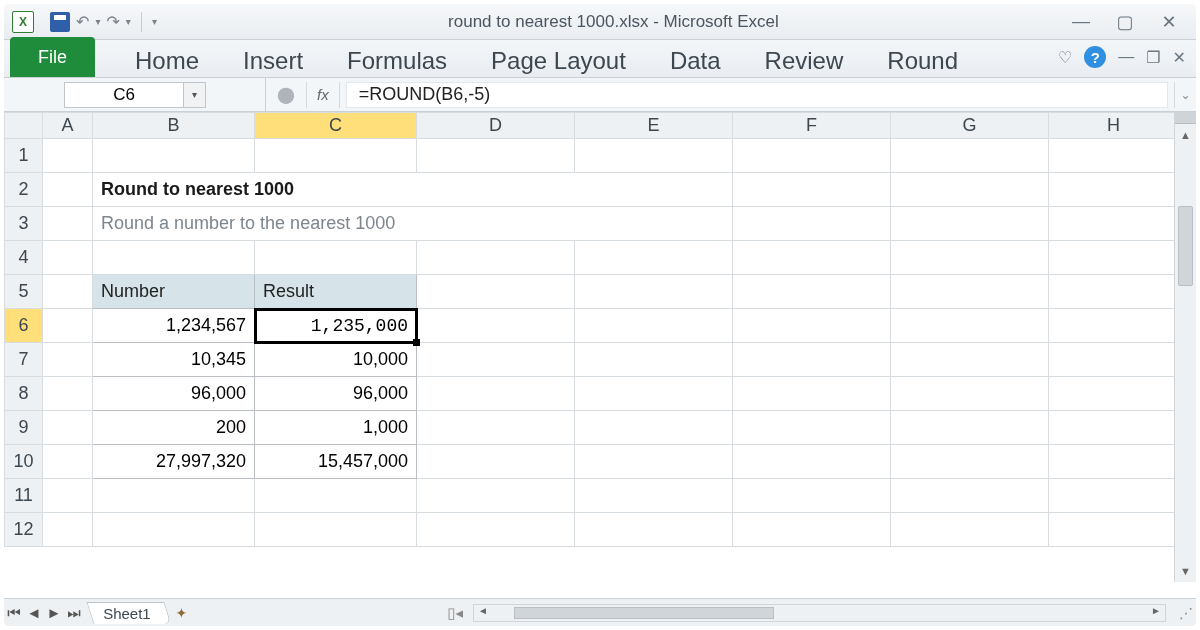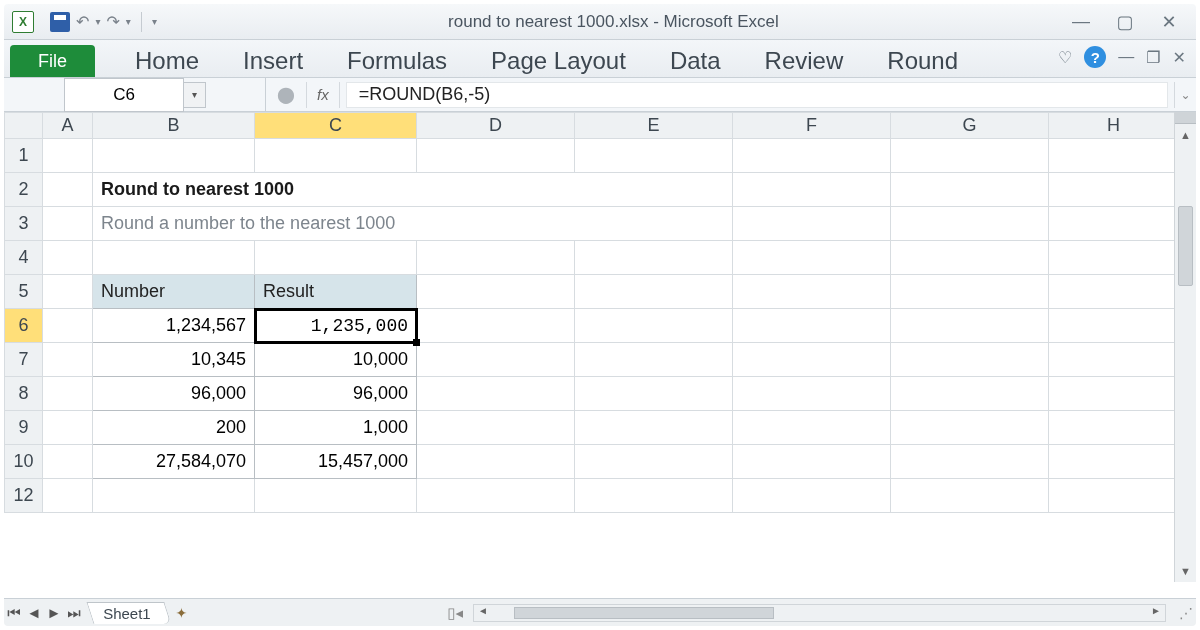--- a/index.html
+++ b/index.html
@@ -14,30 +14,30 @@
   .win-btn { width:22px; height:16px; display:flex; align-items:center; justify-content:center; color:#6b7781; font-size:18px; cursor:default;}
   .excel-icon { width:22px; height:22px; border:1px solid #2f7d32; display:flex; align-items:center; justify-content:center; font-size:12px; font-weight:bold; color:#2f7d32; background:#fff; border-radius:2px; }
   .save-icon { width:20px; height:20px; background:#2f5fa8; border-radius:2px; position:relative;}
   .save-icon::after{content:""; position:absolute; top:3px; left:4px; width:12px; height:5px; background:#fff;}
   .undo,.redo { font-size:16px; color:#7a828b; }
   .qat-sep{ width:1px; height:20px; background:#c5cbd1; margin:0 4px;}
   .qat-drop{ font-size:10px; color:#7a828b;}
 
   
   .ribbon { display:flex; align-items:flex-end; height:38px; background:linear-gradient(to bottom,#f3f6f9,#e9edf1); border-bottom:1px solid #c9d0d6; padding-left:6px; position:relative;}
-  .file-tab { background:#1e8c3a; color:#fff; padding:6px 28px; font-size:18px; border-top-left-radius:4px; border-top-right-radius:4px; margin-right:18px; height:32px; display:flex; align-items:center;}
+  .file-tab { background:#1e8c3a; color:#fff; padding:6px 28px; font-size:18px; border-top-left-radius:4px; border-top-right-radius:4px; margin-right:18px; height:40px; display:flex; align-items:center;}
   .tab { padding:6px 22px; font-size:24px; color:#3d4750; height:32px; display:flex; align-items:center; }
   .ribbon-right { position:absolute; right:10px; top:6px; display:flex; align-items:center; gap:12px;}
   .help-icon{ width:22px; height:22px; border-radius:50%; background:#2f8fe0; color:#fff; font-weight:bold; font-size:15px; display:flex; align-items:center; justify-content:center;}
   .mini-btn{ font-size:16px; color:#6b7781;}
 
   
   .formula-row { display:flex; align-items:center; height:34px; border-bottom:1px solid #c9d0d6; background:#f3f6f9; }
   .namebox-wrap{ display:flex; align-items:center; width:262px; border-right:1px solid #c9d0d6; height:100%; padding-left:60px;}
-  .namebox { background:#fff; border:1px solid #c0c6cc; height:34px; width:120px; display:flex; align-items:center; justify-content:center; font-size:17px;}
+  .namebox { background:#fff; border:1px solid #c0c6cc; height:26px; width:120px; display:flex; align-items:center; justify-content:center; font-size:17px;}
   .namebox-drop{ width:22px; height:26px; border:1px solid #c0c6cc; border-left:none; display:flex; align-items:center; justify-content:center; font-size:10px; color:#555; background:#f0f2f4;}
   .fx-area{ display:flex; align-items:center; flex:1; height:100%; }
   .fx-cancel{ width:40px; text-align:center; color:#aeb4ba; font-size:16px;}
   .fx-label{ font-style:italic; font-size:15px; color:#666; padding:0 10px; border-left:1px solid #d4d9de; border-right:1px solid #d4d9de; height:26px; display:flex; align-items:center;}
   .formula-input{ flex:1; padding-left:12px; font-size:18px; color:#222; background:#fff; height:26px; display:flex; align-items:center; border:1px solid #e3e7ea; margin:0 6px;}
   .formula-expand{ width:22px; display:flex; align-items:center; justify-content:center; color:#888; font-size:12px; border-left:1px solid #d4d9de; height:26px;}
 
   
   .grid-area{ position:relative; height:470px; overflow:hidden; background:#fff; }
   table.sheet{ border-collapse:collapse; table-layout:fixed; width:1175px; }
@@ -245,27 +245,38 @@
             <td class="cell">1,000</td>
             <td class="cell" style="border:1px solid #d7dce0"></td>
             <td class="cell" style="border:1px solid #d7dce0"></td>
             <td class="cell" style="border:1px solid #d7dce0"></td>
             <td class="cell" style="border:1px solid #d7dce0"></td>
             <td class="cell" style="border:1px solid #d7dce0"></td>
           </tr>
       <tr class="tbl-body">
             <th class="rowhead">10</th>
             <td class="cell" style="border:1px solid #d7dce0"></td>
-            <td class="cell">27,584,070</td>
+            <td class="cell">27,997,320</td>
             <td class="cell">15,457,000</td>
             <td class="cell" style="border:1px solid #d7dce0"></td>
             <td class="cell" style="border:1px solid #d7dce0"></td>
             <td class="cell" style="border:1px solid #d7dce0"></td>
             <td class="cell" style="border:1px solid #d7dce0"></td>
             <td class="cell" style="border:1px solid #d7dce0"></td>
+          </tr>
+      <tr>
+            <th class="rowhead">11</th>
+            <td class="cell"></td>
+            <td class="cell"></td>
+            <td class="cell"></td>
+            <td class="cell"></td>
+            <td class="cell"></td>
+            <td class="cell"></td>
+            <td class="cell"></td>
+            <td class="cell"></td>
           </tr>
       <tr>
             <th class="rowhead">12</th>
             <td class="cell"></td>
             <td class="cell"></td>
             <td class="cell"></td>
             <td class="cell"></td>
             <td class="cell"></td>
             <td class="cell"></td>
             <td class="cell"></td>

